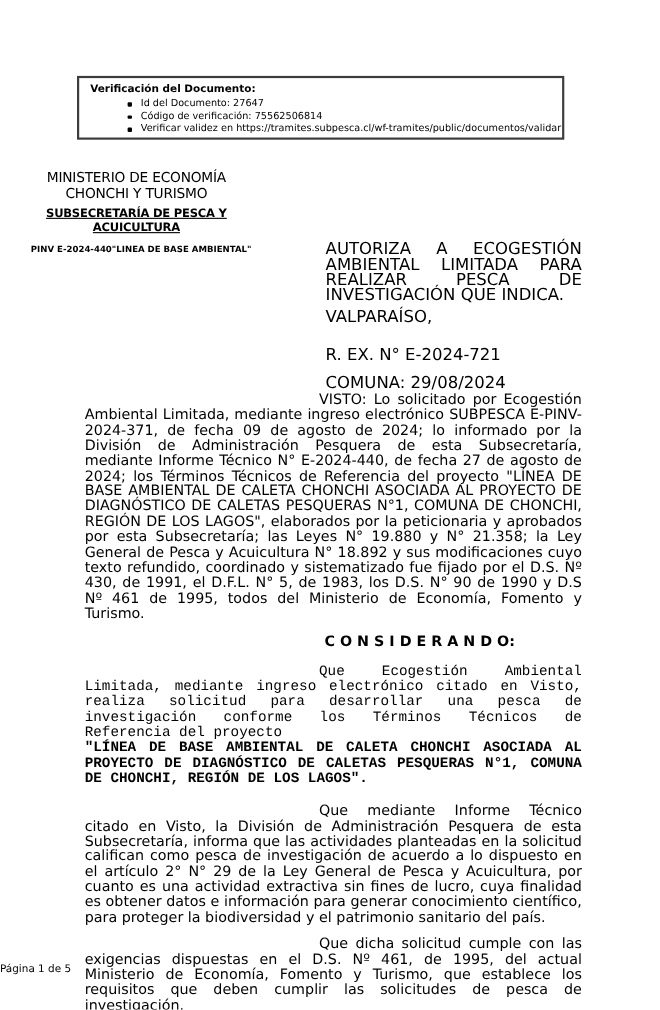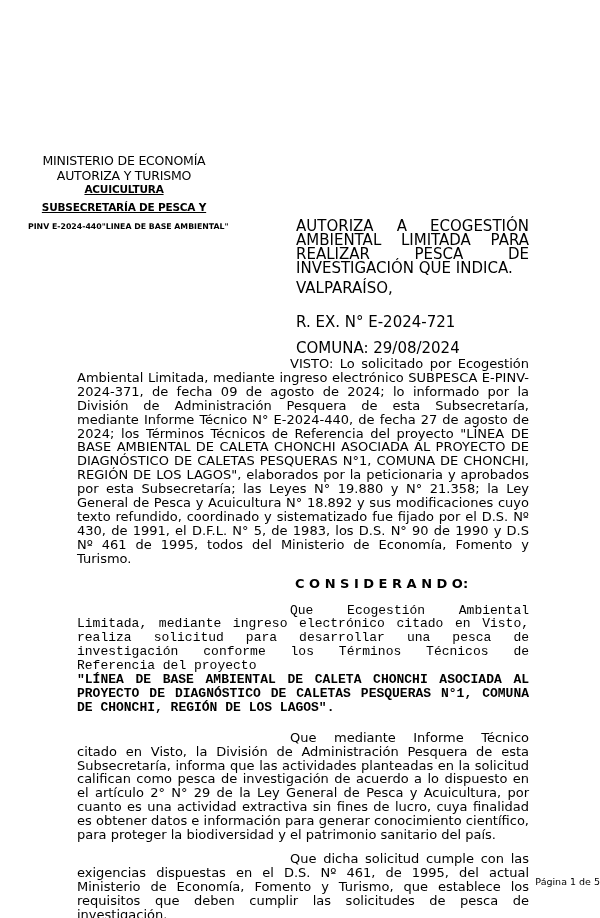--- a/index.html
+++ b/index.html
@@ -45,34 +45,42 @@
   .para { text-indent:213px; }
   .c-heading { font-weight:bold; margin:11px 0 0 218px !important; text-align:left; }
   .p1 { margin-top:13px !important;font-family:Liberation Mono, monospace; }
   .p2 { margin-top:16px !important; }
   .p3 { margin-top:10px !important; }
   .block-title { display:block; text-indent:0; text-align:justify; font-weight:bold; }
   b { font-weight:normal; }
   
   .footer {
     position:absolute; left:0; top:876px; width:600px;
-    text-align:right; font-size:9.5px;
+    text-align:left; font-size:9.5px;
   }
 </style>
 </head>
 <body>
 
 <div class="page">
 
+  <div class="verify-box">
+    <div class="vb-title">Verificación del Documento:</div>
+    <ul class="vb-list">
+      <li>Id del Documento: 27647</li>
+      <li>Código de verificación: 75562506814</li>
+      <li>Verificar validez en https://tramites.subpesca.cl/wf-tramites/public/documentos/validar</li>
+    </ul>
+  </div>
 
   <div class="header-left">
     <div class="ministry">MINISTERIO DE ECONOMÍA</div>
-    <div class="ministry">AUTORIZA Y TURISMO</div>
+    <div class="ministry">CHONCHI Y TURISMO</div>
+    <div class="subsec subsec-first">SUBSECRETARÍA DE PESCA Y</div>
     <div class="subsec">ACUICULTURA</div>
-    <div class="subsec subsec-first">SUBSECRETARÍA DE PESCA Y</div>
     <div class="pinv">PINV E-2024-440"LINEA DE BASE AMBIENTAL"</div>
   </div>
 
   <div class="title-block">
     <p class="subject">AUTORIZA A ECOGESTIÓN AMBIENTAL LIMITADA PARA REALIZAR PESCA DE INVESTIGACIÓN QUE INDICA.</p>
     <p class="city">VALPARAÍSO,</p>
     <p class="rex"><span>R. EX. N° </span><b>E-2024-721</b></p>
     <p class="fecha"><span>COMUNA: </span><b>29/08/2024</b></p>
   </div>
 

